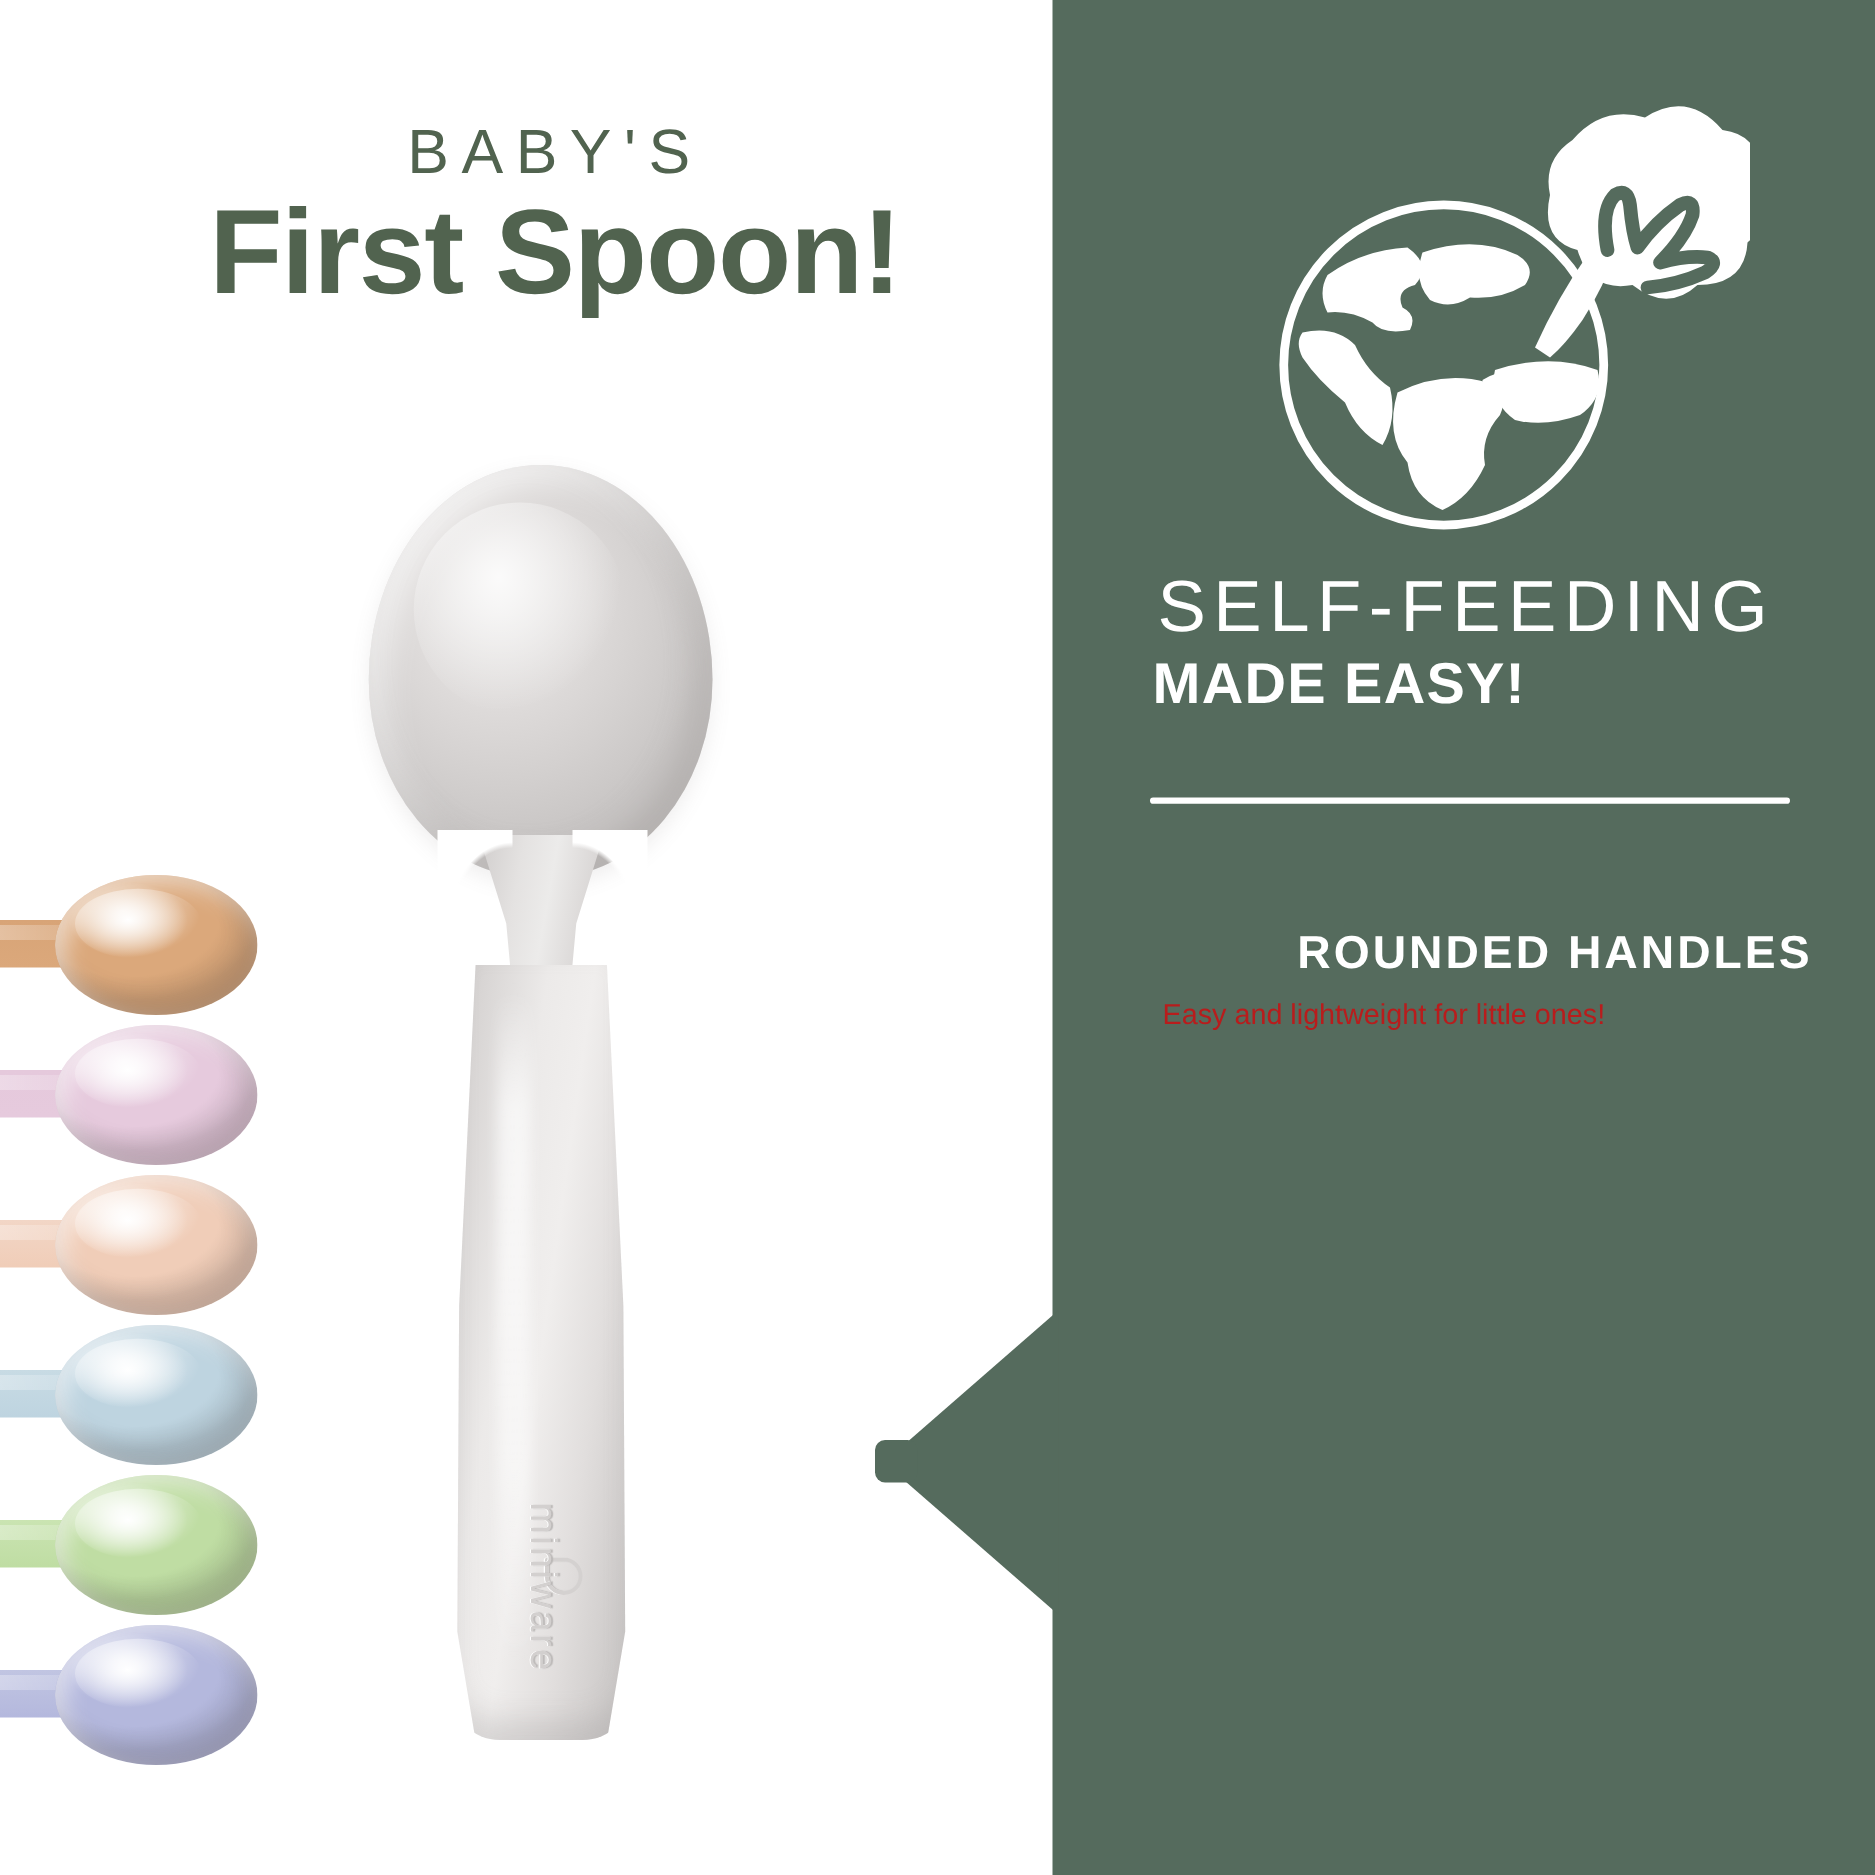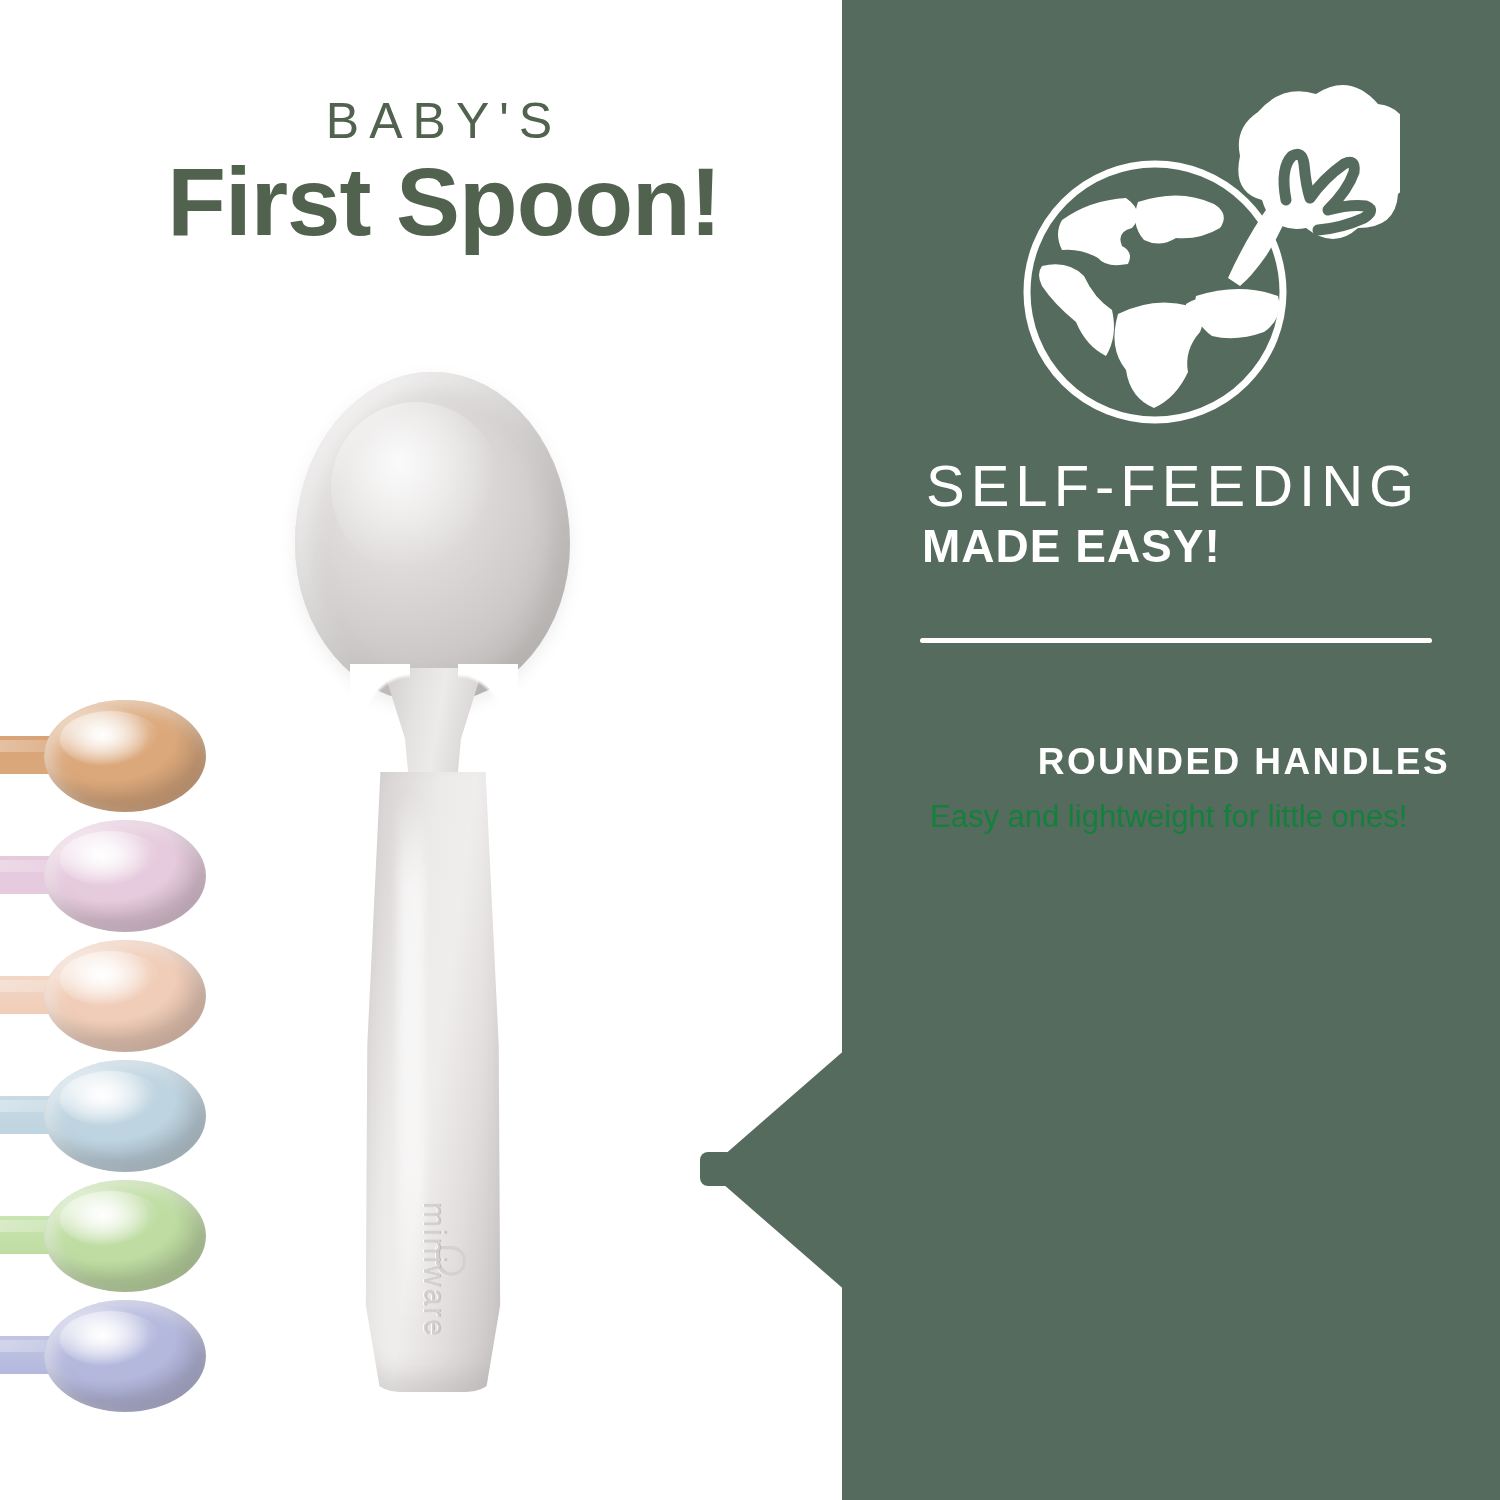--- a/index.html
+++ b/index.html
@@ -142,21 +142,21 @@
     background:#ffffff;border-radius:3px;
   }
 
   .features{position:absolute;left:930px;top:742px;width:520px;}
   .feature{margin-bottom:46px;}
   .f-title{
     font-size:37px;font-weight:700;letter-spacing:2.4px;color:#ffffff;
     margin:0 0 12px 0;line-height:1.1;text-align:right;
   }
   .f-body{
-    font-size:31px;font-weight:400;color:#15803d;line-height:1.42;margin:0;
+    font-size:23px;font-weight:400;color:#b91c1c;line-height:1.42;margin:0;
     max-width:490px;
   }
 </style>
 </head>
 <body>
 
 <div id="stage">
 
   <div class="headline-block">
     <p class="eyebrow">BABY'S</p>

